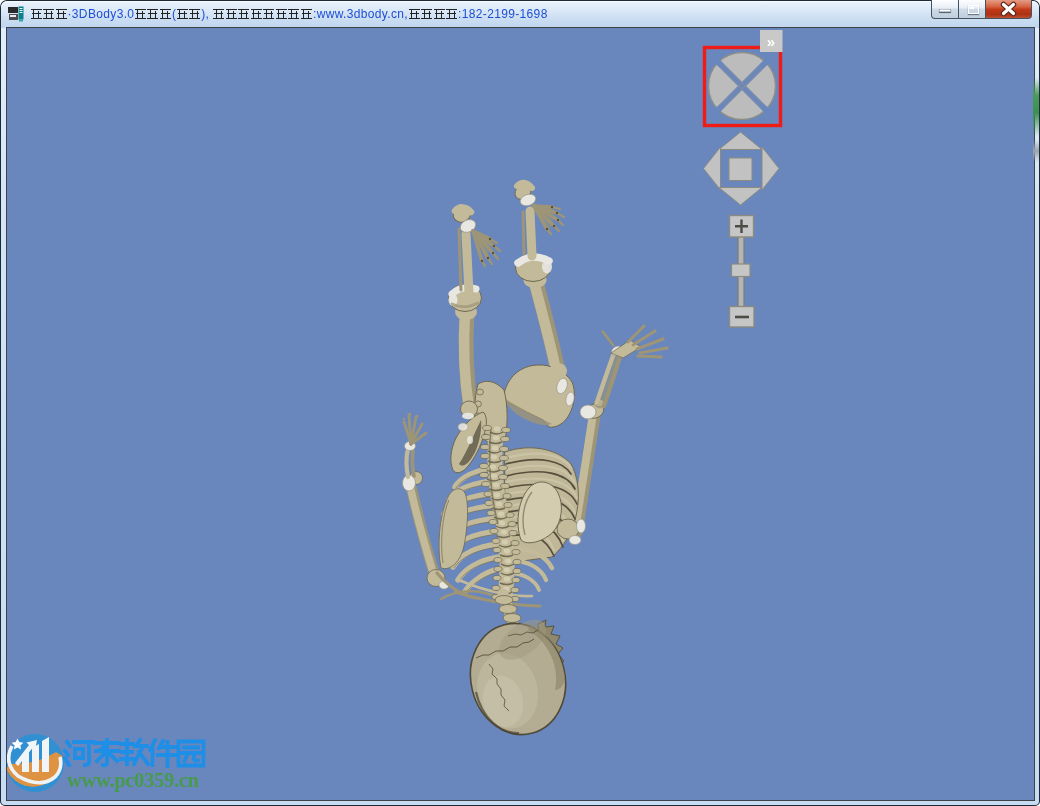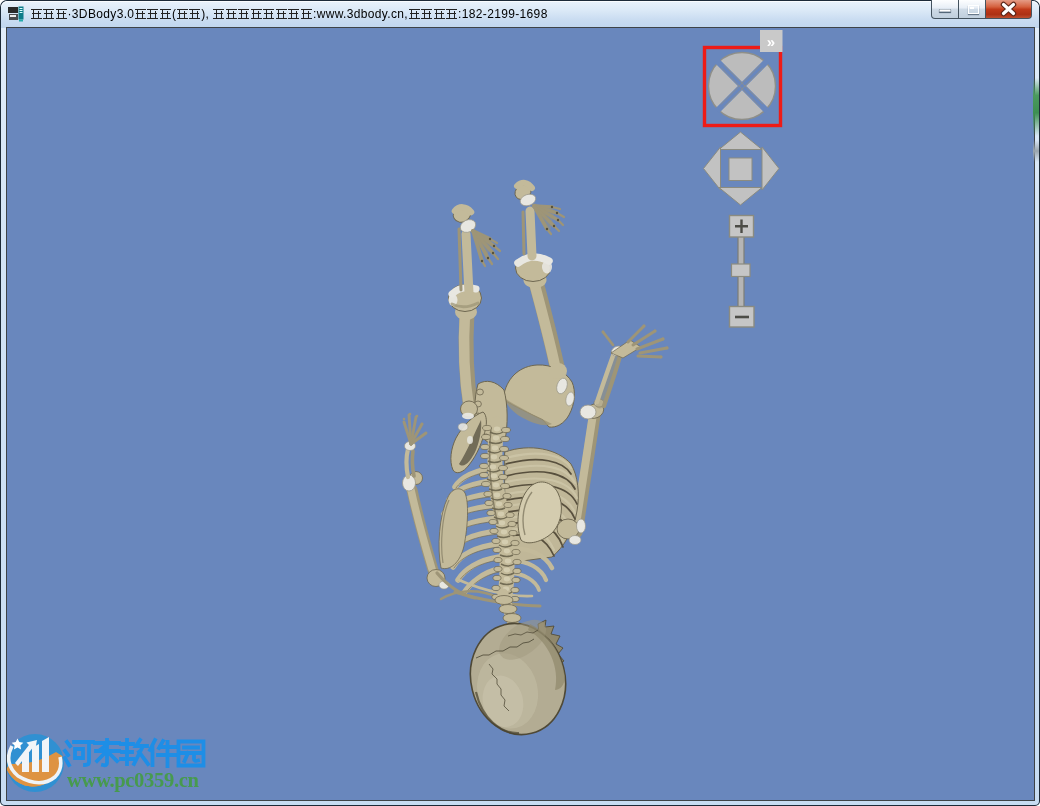--- a/index.html
+++ b/index.html
@@ -1,21 +1,21 @@
 <!DOCTYPE html>
 <html><head>
 <meta charset="utf-8">
 <style>
 html,body{margin:0;padding:0;width:1040px;height:806px;overflow:hidden;background:#fff}
 body{font-family:"Liberation Sans",sans-serif;position:relative}
 #frame{position:absolute;left:0;top:0;width:1040px;height:806px;background:linear-gradient(180deg,#e3eefa 0%,#d3e4f5 30%,#c7dcf2 100%);border-radius:7px 7px 5px 5px;box-shadow:inset 0 0 0 1px #1c2a38}
 #tbar2{position:absolute;left:1px;top:1px;width:1038px;height:27px;border-radius:7px 7px 0 0;
 background:linear-gradient(180deg,#e9f2fb 0%,#dbe9f7 35%,#c9dcf1 70%,#c0d6ee 100%);box-shadow:inset 0 1px 0 rgba(255,255,255,0.75)}
 #appicon{position:absolute;left:8px;top:6px;width:16px;height:16px}
-#title{position:absolute;left:30px;top:7px;height:16px;font-size:12px;color:#000000;white-space:nowrap}
+#title{position:absolute;left:30px;top:7px;height:16px;font-size:12px;color:#1d4ed8;white-space:nowrap}
 .cjk{display:inline-block;width:11.5px;height:10.5px;margin:0 0.5px;vertical-align:-1px;background-repeat:no-repeat;background-image:
 linear-gradient(#222,#222),linear-gradient(#222,#222),linear-gradient(#222,#222),linear-gradient(#222,#222),linear-gradient(#222,#222);
 background-size:11px 1.3px,9px 1.3px,11px 1.3px,1.3px 10px,1.3px 7px;
 background-position:0 0.5px,1px 4.5px,0 9px,2.5px 0,7.5px 2px}
 .lat{letter-spacing:0.35px}
 #caption-buttons{position:absolute;left:931px;top:0;width:102px;height:19px}
 .cap{position:absolute;top:0;height:19px;box-sizing:border-box;border:1px solid #44535f;border-top:none}
 #btn-min{left:0;width:28px;border-radius:0 0 0 4px;background:linear-gradient(180deg,#fdfeff 0%,#e7eef6 45%,#cfdbe7 50%,#c0cfdd 100%)}
 #btn-max{left:27px;width:28px;background:linear-gradient(180deg,#fdfeff 0%,#e7eef6 45%,#cfdbe7 50%,#c0cfdd 100%)}
 #btn-close{left:54px;width:47px;border-radius:0 0 4px 0;background:linear-gradient(180deg,#e59c86 0%,#d5613f 38%,#c03a1a 52%,#ad3114 80%,#bd4f30 100%)}

